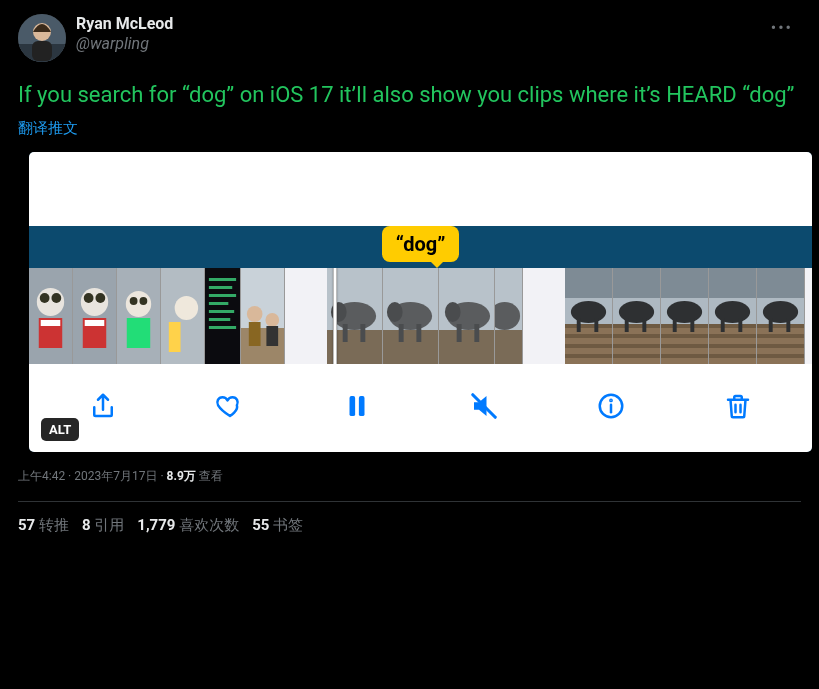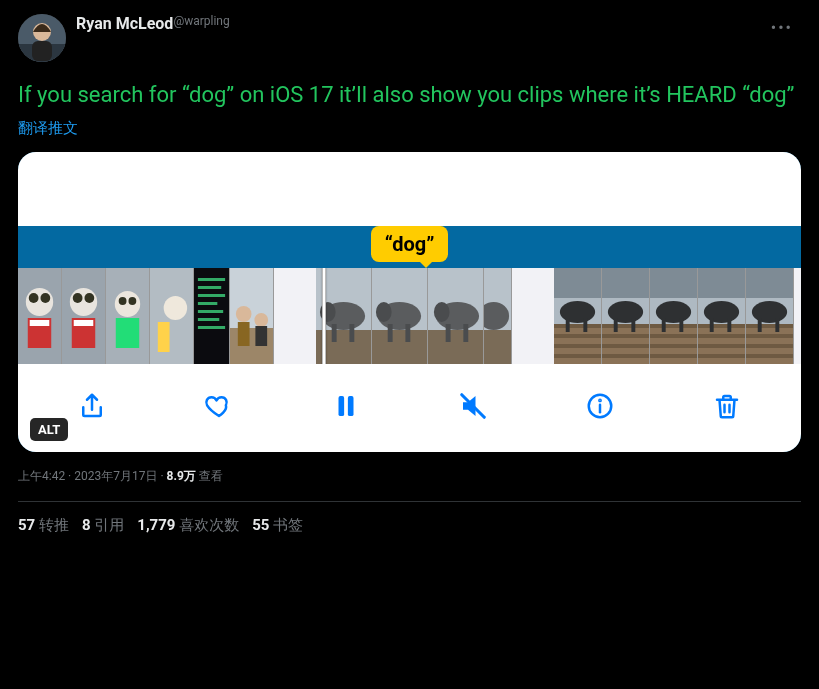--- a/index.html
+++ b/index.html
@@ -22,23 +22,23 @@
   }
   .avatar {
     width: 48px;
     height: 48px;
     border-radius: 50%;
     overflow: hidden;
     flex-shrink: 0;
     background: #333;
   }
   .avatar svg { width: 100%; height: 100%; display: block; }
-  .user-block { display: flex; flex-direction: row; line-height: 1.25; }
+  .user-block { display: flex; flex-direction: column; line-height: 1.25; }
   .display-name { font-weight: 700; font-size: 16px; color: #e7e9ea; }
-  .handle { font-size: 12px; color: #71767b; }
+  .handle { font-size: 16px; color: #71767b; font-style: italic; }
   .more-button {
     margin-left: auto;
     color: #71767b;
     letter-spacing: 2px;
     font-size: 16px;
     padding: 4px 8px;
     cursor: pointer;
   }
   .body-text {
     margin-top: 18px;
@@ -49,24 +49,25 @@
   }
   .translate-link {
     margin-top: 10px;
     font-size: 15px;
     color: #1d9bf0;
     cursor: pointer;
   }
   .media-card {
     margin-top: 14px;
     width: 100%;
-    background: #0369a1;
-    border-radius: 18px;
+    background: #0c4a6e;
+    border-radius: 5px;
     overflow: hidden;
     position: relative;
+    margin-left: 11px;
   }
   .media-top-pad { height: 74px; background: #fff; }
   .bubble-row {
     display:flex;
     justify-content:center;
     margin-bottom: 6px;
   }
   .bubble {
     position: relative;
     background: #ffcc00;

